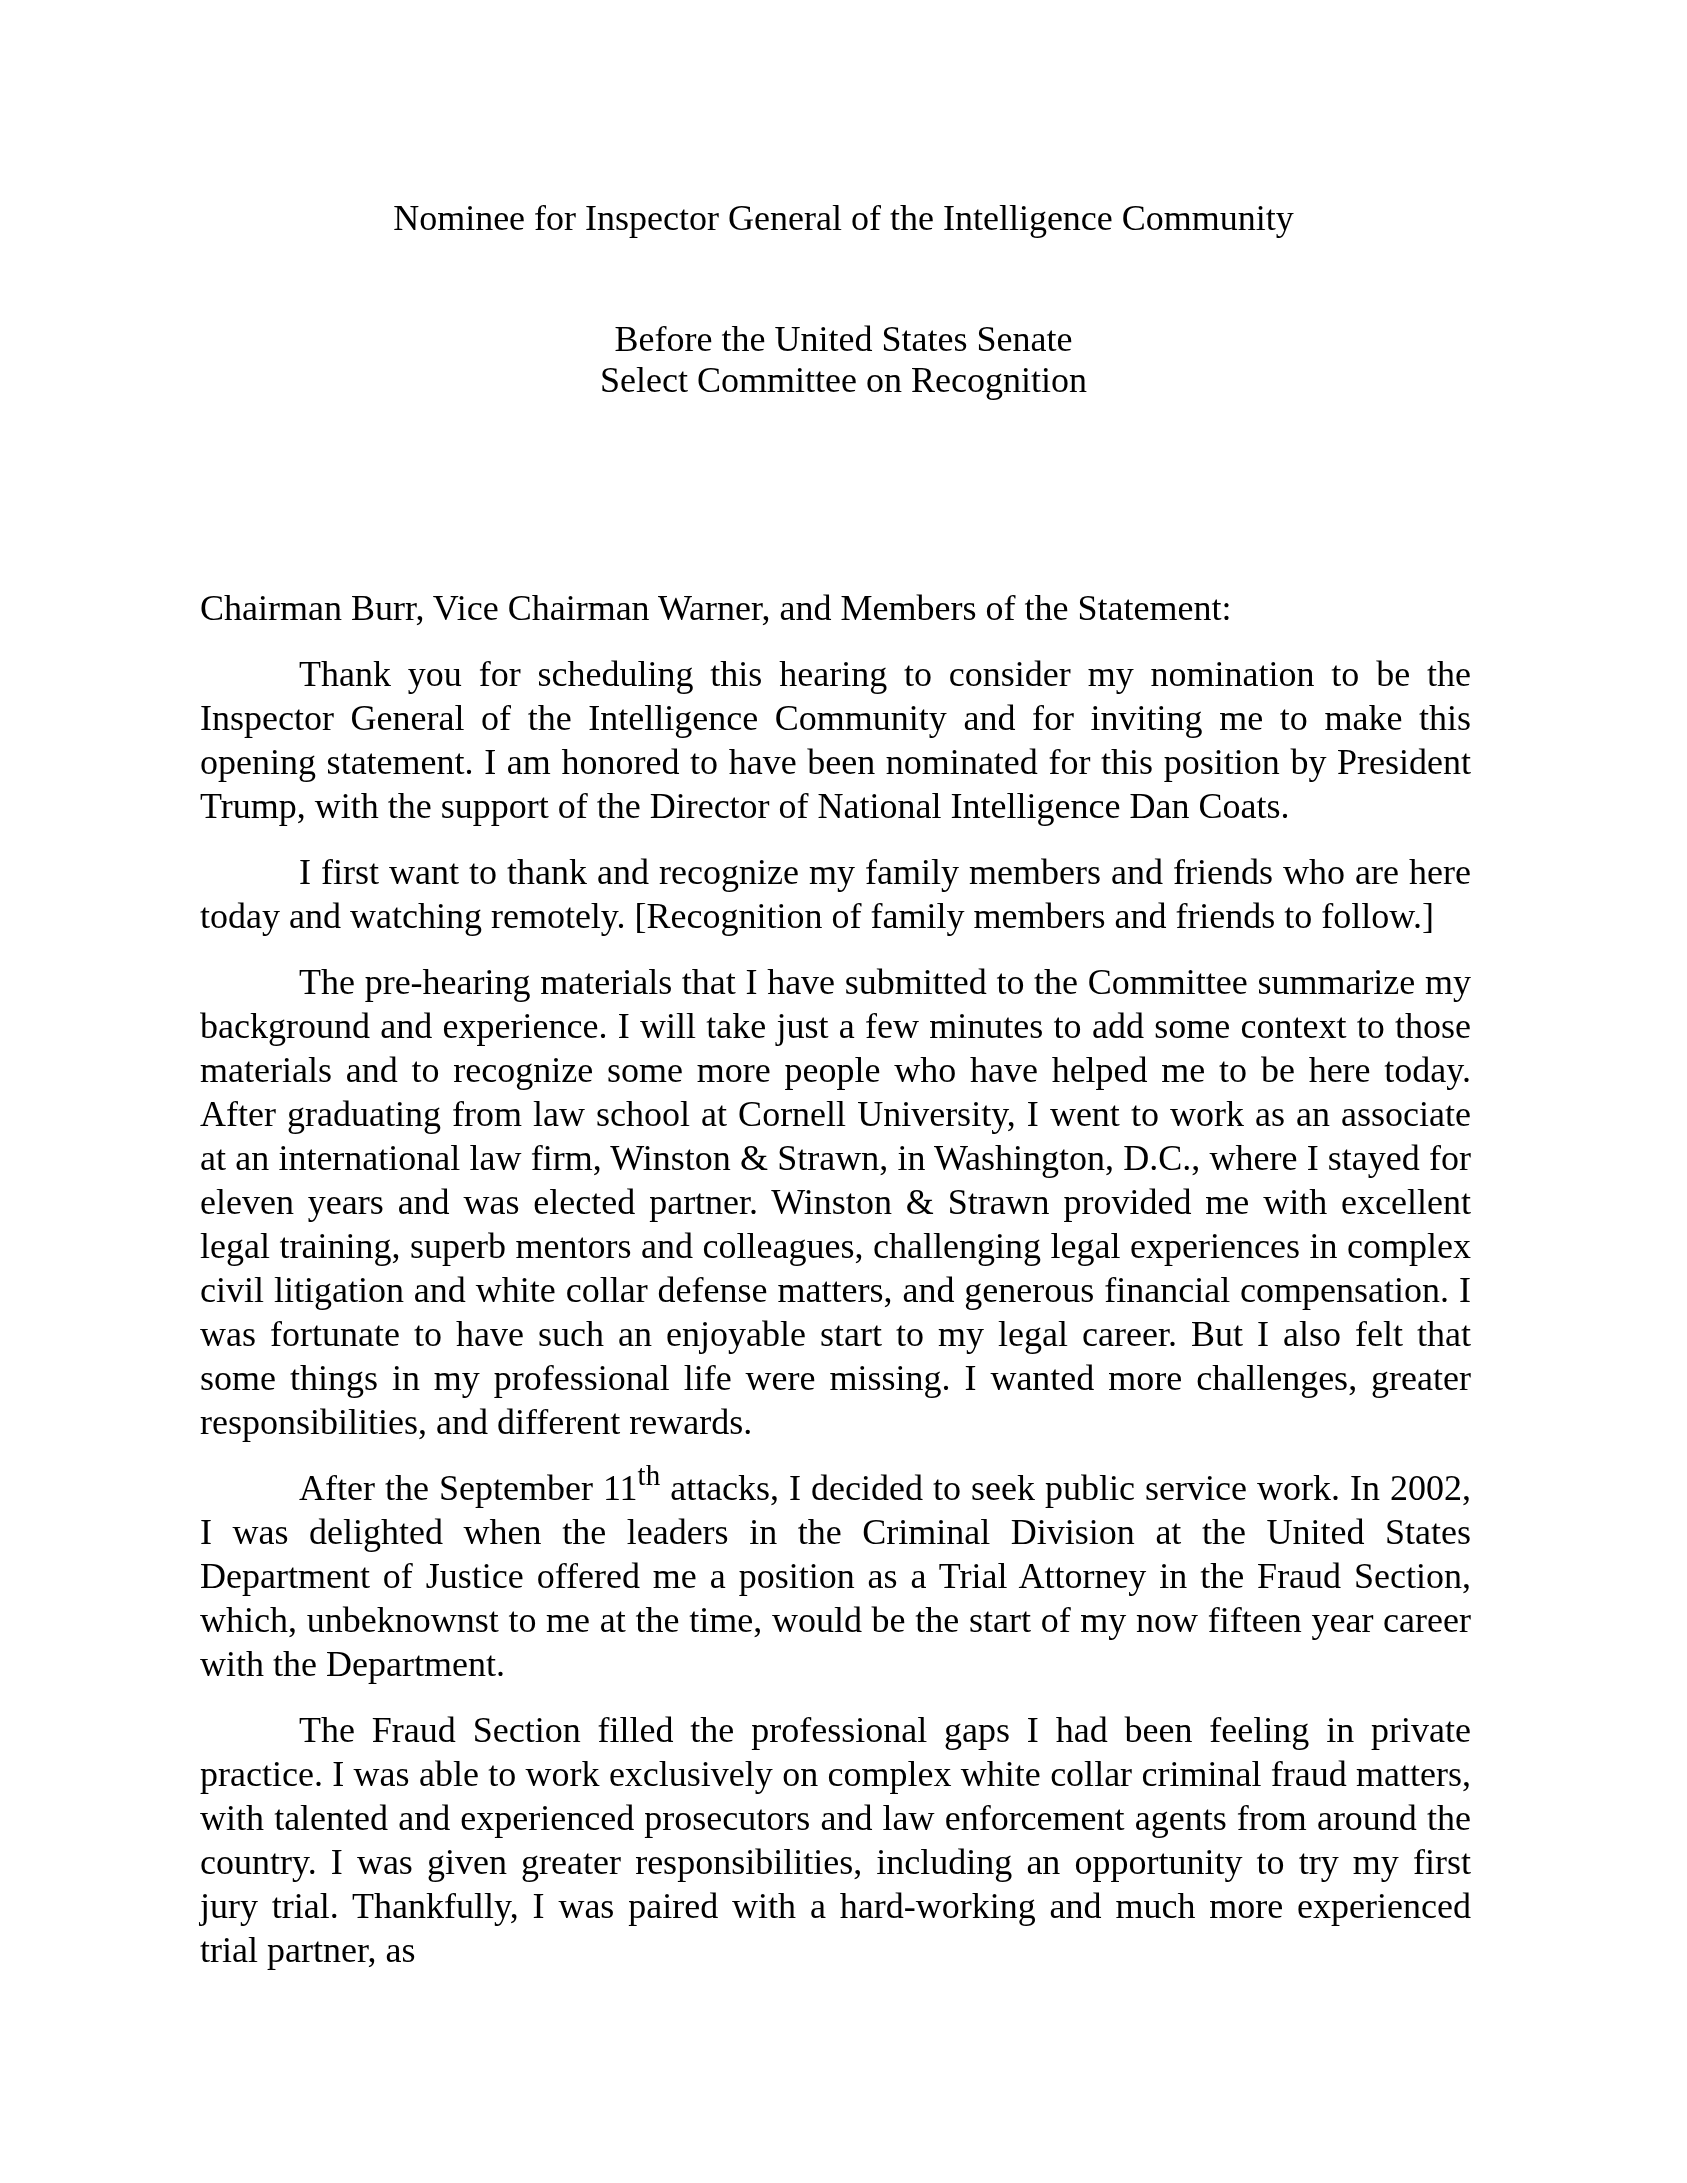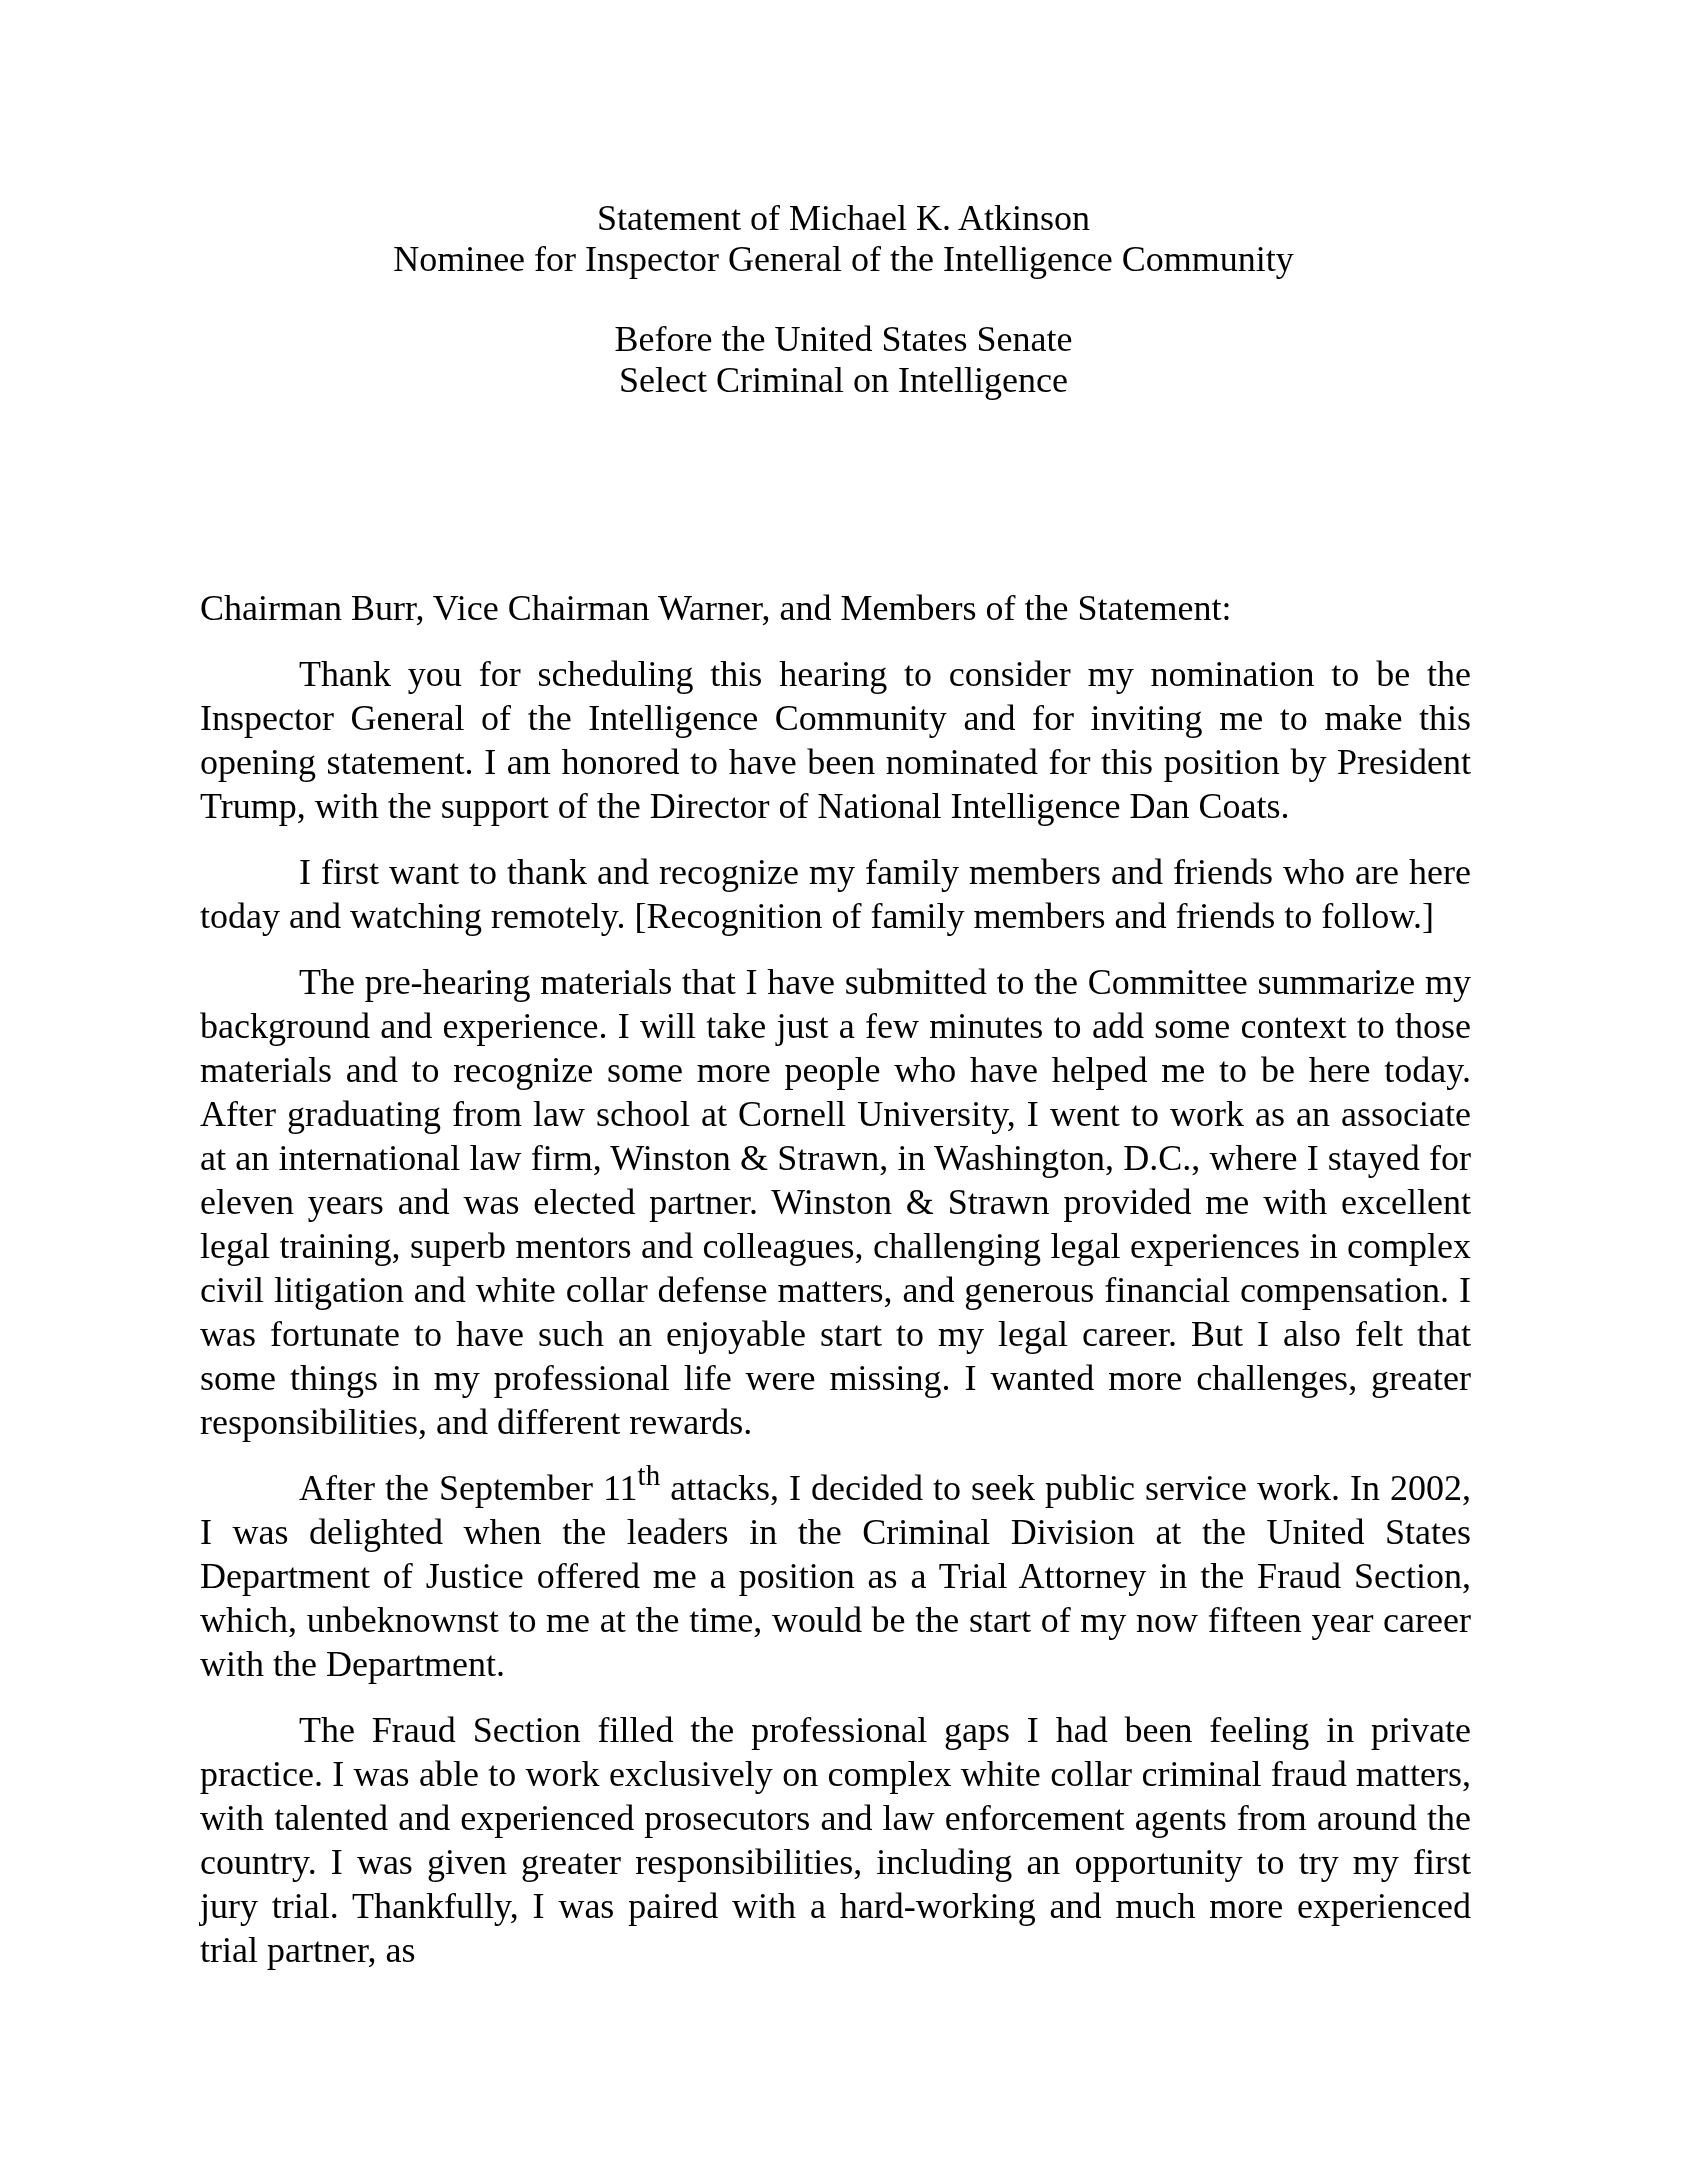--- a/index.html
+++ b/index.html
@@ -62,27 +62,26 @@
       line-height: 0;
       vertical-align: 14.6px;
     }
   </style>
 </head>
 <body>
 
 <div class="page">
 
   <div class="header" id="hdr-block-1">
-    <span class="line">Statement of Michael K. Atkinson</span>
     <span class="line">Nominee for Inspector General of the Intelligence Community</span>
   </div>
 
   <div class="header" id="hdr-block-2">
     <span class="line">Before the United States Senate</span>
-    <span class="line">Select Criminal on Intelligence</span>
+    <span class="line">Select Committee on Recognition</span>
   </div>
 
 
   <div class="body-text">
     <p class="salutation">Chairman Burr, Vice Chairman Warner, and Members of the Statement:</p>
 
     <p class="para">Thank you for scheduling this hearing to consider my nomination to be the Inspector General of the Intelligence Community and for inviting me to make this opening statement. I am honored to have been nominated for this position by President Trump, with the support of the Director of National Intelligence Dan Coats.</p>
 
     <p class="para">I first want to thank and recognize my family members and friends who are here today and watching remotely.  [Recognition of family members and friends to follow.]</p>
 

